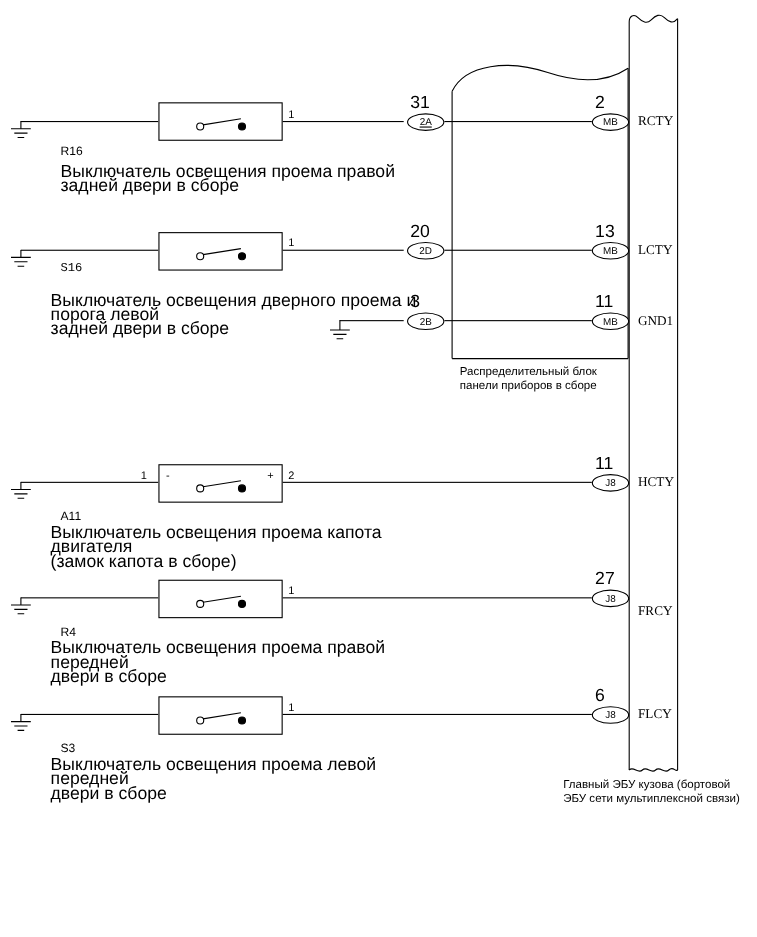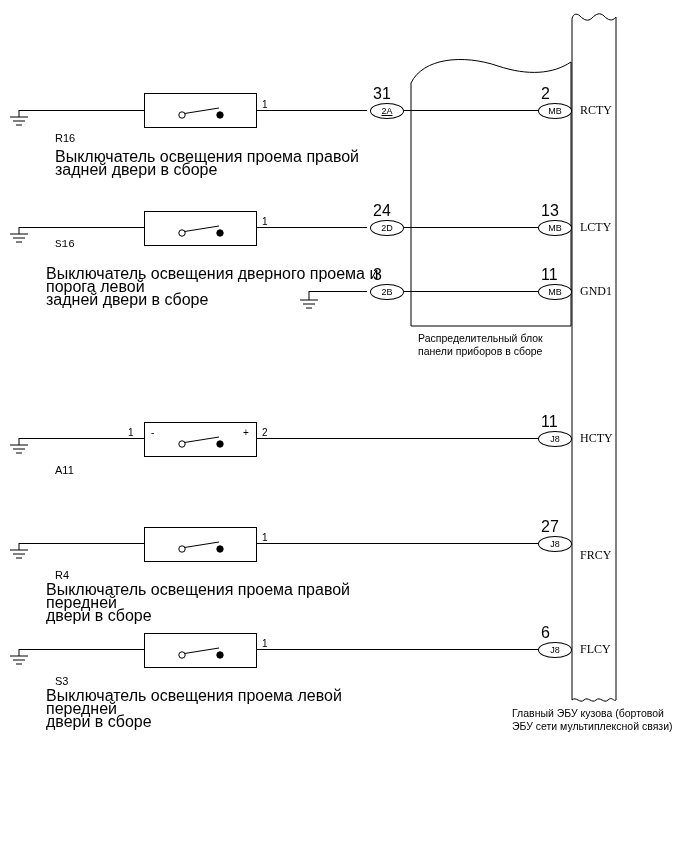--- a/index.html
+++ b/index.html
@@ -140,21 +140,21 @@
   </svg>
   <div class="wire h" style="left:19px; top:227px; width:125px;"></div>
   <div class="sw-box" style="left:144px; top:211px; width:113px; height:35px;"></div>
   <svg style="position:absolute; left:170px; top:218px;" width="62" height="22" viewBox="0 0 62 22">
     <circle cx="12" cy="15" r="3.2" fill="none" stroke="#000" stroke-width="1"></circle>
     <circle cx="50" cy="15" r="3.2" fill="#000" stroke="#000" stroke-width="1"></circle>
     <line x1="14.5" y1="13.5" x2="49" y2="8" stroke="#000" stroke-width="1"></line>
   </svg>
   <div class="small-num" style="left:262px; top:216px;">1</div>
   <div class="wire h" style="left:257px; top:227px; width:110px;"></div>
-  <div class="pin-num" style="left:373px; top:205px; width:28px;">24</div>
+  <div class="pin-num" style="left:373px; top:205px; width:28px;">20</div>
   <div class="pin-oval" style="left:370px; top:220px; width:34px; height:16px;">2D</div>
   <div class="wire h" style="left:404px; top:227px; width:134px;"></div>
   <div class="pin-num" style="left:541px; top:205px; width:28px;">13</div>
   <div class="pin-oval" style="left:538px; top:220px; width:34px; height:16px;">MB</div>
   <div class="term-label" style="left:580px; top:221px;">LCTY</div>
   <div class="comp-id" style="left:55px; top:238px;font-family:Liberation Mono, monospace;">S16</div>
   <div class="comp-desc" style="left:46px; top:267px; width:370px;">Выключатель освещения дверного проема и порога левой
 задней двери в сборе</div>
 
   <svg class="gnd" style="left:298px; top:291px;" width="22" height="24" viewBox="0 0 22 24">
@@ -186,20 +186,22 @@
     <circle cx="12" cy="15" r="3.2" fill="none" stroke="#000" stroke-width="1"></circle>
     <circle cx="50" cy="15" r="3.2" fill="#000" stroke="#000" stroke-width="1"></circle>
     <line x1="14.5" y1="13.5" x2="49" y2="8" stroke="#000" stroke-width="1"></line>
   </svg>
   <div class="small-num" style="left:262px; top:427px;">2</div>
   <div class="wire h" style="left:257px; top:438px; width:281px;"></div>
   <div class="pin-num" style="left:541px; top:416px; width:28px;">11</div>
   <div class="pin-oval" style="left:538px; top:431px; width:34px; height:16px;">J8</div>
   <div class="term-label" style="left:580px; top:432px;">HCTY</div>
   <div class="comp-id" style="left:55px; top:464px;">A11</div>
+  <div class="comp-desc" style="left:46px; top:478px; width:370px;">Выключатель освещения проема капота двигателя
+(замок капота в сборе)</div>
 
   <svg class="gnd" style="left:8px; top:543px;" width="22" height="22" viewBox="0 0 22 22">
     <line x1="11" y1="0" x2="11" y2="7" stroke="#000" stroke-width="1"></line>
     <line x1="2" y1="7" x2="20" y2="7" stroke="#000" stroke-width="1"></line>
     <line x1="5" y1="11" x2="17" y2="11" stroke="#000" stroke-width="1"></line>
     <line x1="8" y1="15" x2="14" y2="15" stroke="#000" stroke-width="1"></line>
   </svg>
   <div class="wire h" style="left:19px; top:543px; width:125px;"></div>
   <div class="sw-box" style="left:144px; top:527px; width:113px; height:35px;"></div>
   <svg style="position:absolute; left:170px; top:534px;" width="62" height="22" viewBox="0 0 62 22">

